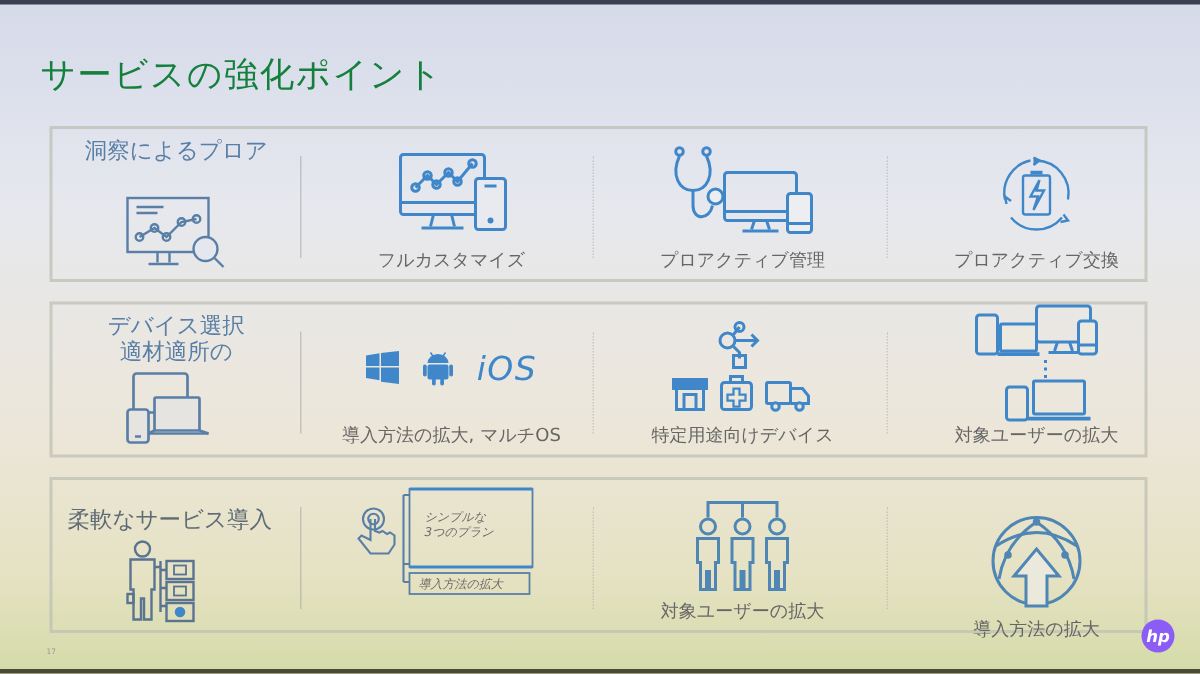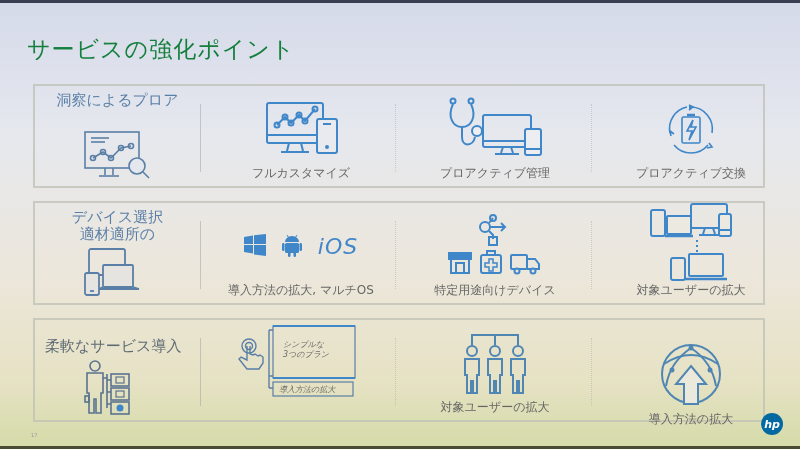--- a/index.html
+++ b/index.html
@@ -32,21 +32,21 @@
   .vsep { position:absolute; top:18px; height:68px; width:0; border-left:1px solid rgba(160,160,160,0.5); }
   .vsep.dot { border-left:1px dotted rgba(170,170,170,0.5); }
   .cell { position:absolute; top:0; height:100%; width:196px; }
   .cell-icon { position:absolute; left:0; right:0; top:6px; height:74px; display:flex; justify-content:center; align-items:center; }
   .cell-label { position:absolute; left:0; right:0; bottom:4px; text-align:center; font-size:12px; color:#666; }
   .os-row { display:flex; align-items:flex-start; gap:16px;font-style:italic; }
   .ios { font-size:22px; color:#3f87c9; font-family:"DejaVu Sans", sans-serif; letter-spacing:1px; }
   .page-num { position:absolute; left:31px; top:432px; font-size:5px; color:#999; }
   .hp-logo {
     position:absolute; left:761px; top:413px; width:22px; height:22px; border-radius:50%;
-    background:#0369a1; color:#fff; font-size:11px; font-style:italic; font-weight:bold;
+    background:#8b5cf6; color:#fff; font-size:11px; font-style:italic; font-weight:bold;
     display:flex; align-items:center; justify-content:center;
   }
   svg { display:block; }
 </style>
 </head>
 <body>
 
 <div class="frame-top"></div>
 
 <div class="slide-title">サービスの強化ポイント</div>

